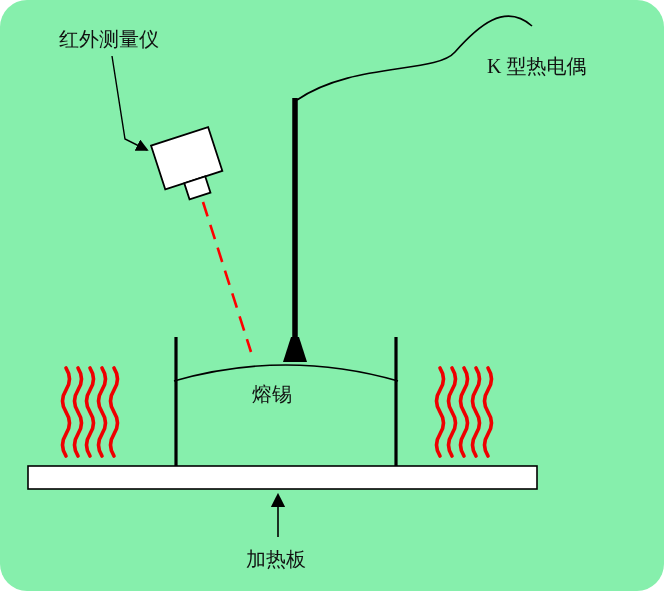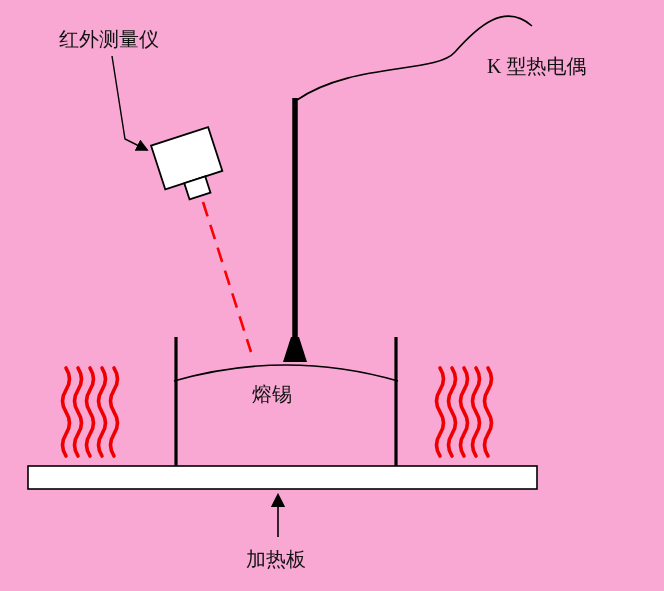--- a/index.html
+++ b/index.html
@@ -4,23 +4,24 @@
 <style>
   html, body {
     margin: 0;
     padding: 0;
     background: #ffffff;
   }
   .stage {
     position: relative;
     width: 664px;
     height: 591px;
-    background: #f9a8d4;
+    background: #86efac;
     overflow: hidden;
     font-family: "Liberation Serif", "DejaVu Serif", serif;
+    border-radius: 27px;
   }
   svg {
     display: block;
   }
   text {
     font-family: "Liberation Serif", "DejaVu Serif", serif;
     fill: #111111;
   }
 </style>
 </head>

